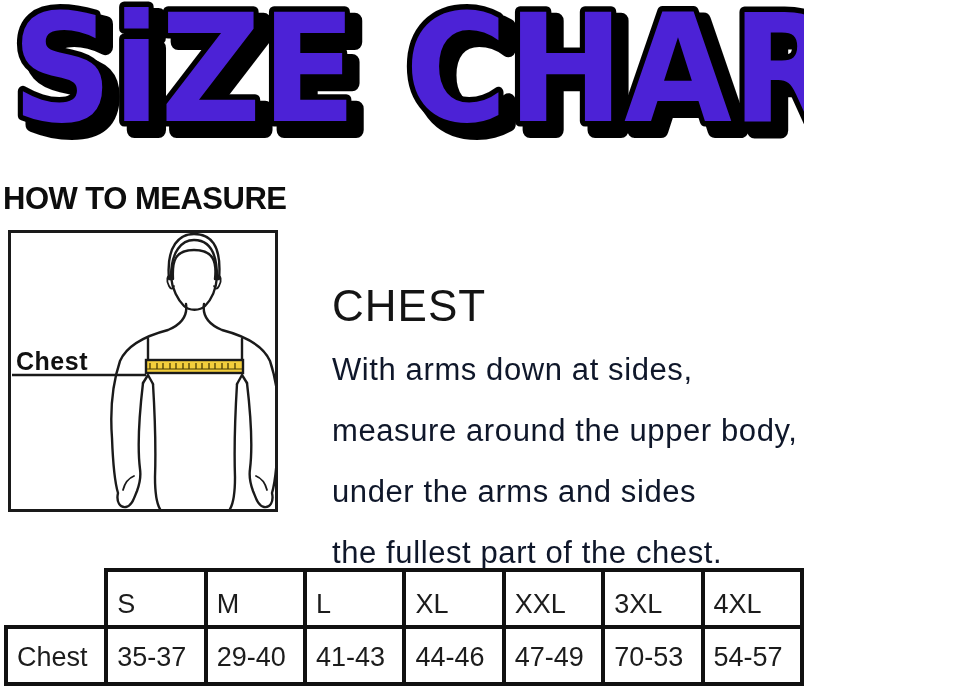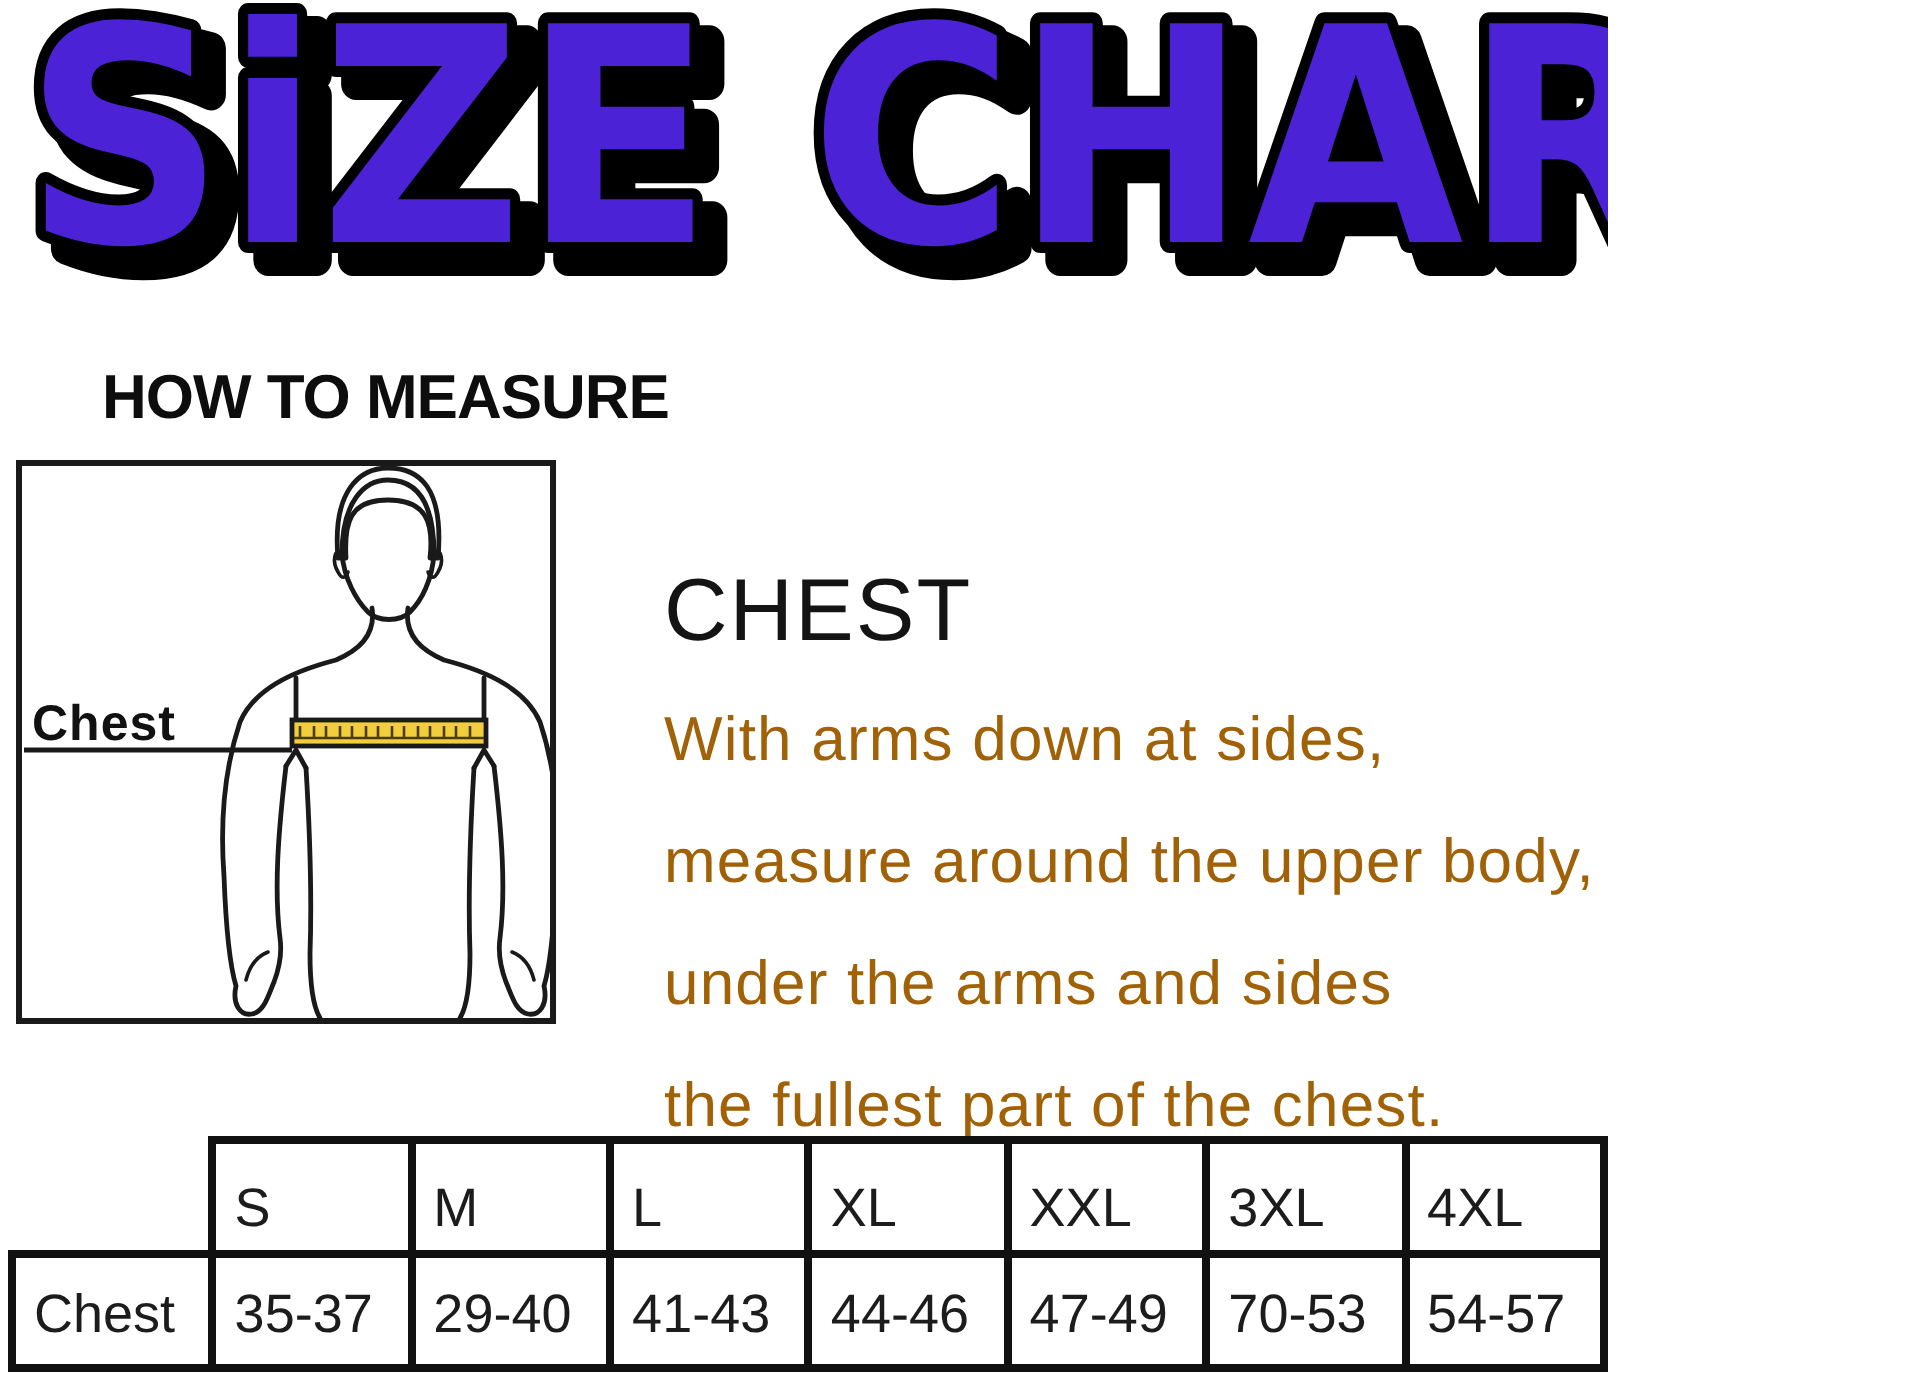--- a/index.html
+++ b/index.html
@@ -11,33 +11,33 @@
   .title-shadow{
     font-family:"DejaVu Sans", sans-serif;font-weight:bold;
     fill:#000;stroke:#000;stroke-width:16px;stroke-linejoin:round;
   }
   .title-main{
     font-family:"DejaVu Sans", sans-serif;font-weight:bold;
     stroke:#000;stroke-width:11px;stroke-linejoin:round;paint-order:stroke fill;
   }
   .howto{
     position:absolute;left:3px;top:181px;font-size:31px;font-weight:bold;
-    letter-spacing:-0.5px;color:#0d0d0d;white-space:nowrap;margin-left:48px;
+    letter-spacing:-0.5px;color:#0d0d0d;white-space:nowrap;
   }
   .figure-box{
     position:absolute;left:8px;top:230px;width:264px;height:276px;
     border:3px solid #1a1a1a;background:#fff;
   }
   .figure-svg{display:block;width:264px;height:276px;}
   .fig-line{fill:none;stroke:#1a1a1a;stroke-width:2.4;stroke-linecap:round;stroke-linejoin:round;}
   .fig-thin{fill:none;stroke:#1a1a1a;stroke-width:1.8;stroke-linecap:round;}
   .fig-label{font-family:"Liberation Sans",sans-serif;font-weight:bold;font-size:25px;fill:#111;letter-spacing:0.5px;}
   .instructions{position:absolute;left:332px;top:281px;}
   .chest-heading{font-size:44px;letter-spacing:1px;color:#141414;margin:0 0 13px 0;font-weight:normal;}
-  .instr-line{font-size:31px;line-height:45px;letter-spacing:0.6px;color:#a16207;white-space:nowrap;margin-top:16px;}
+  .instr-line{font-size:31px;line-height:45px;letter-spacing:0.6px;color:#0f172a;white-space:nowrap;margin-top:16px;}
   .size-table{
     position:absolute;left:4px;top:568px;border-collapse:collapse;table-layout:fixed;
     background:transparent;
   }
   .size-table td{
     border:4px solid #111;width:114px;vertical-align:bottom;
     padding:0 0 5px 9px;font-size:27px;color:#1c1c1c;background:#fff;white-space:nowrap;
   }
   .size-table tr.hrow td{height:48px;}
   .size-table tr.drow td{height:44px;padding-bottom:9px;}

